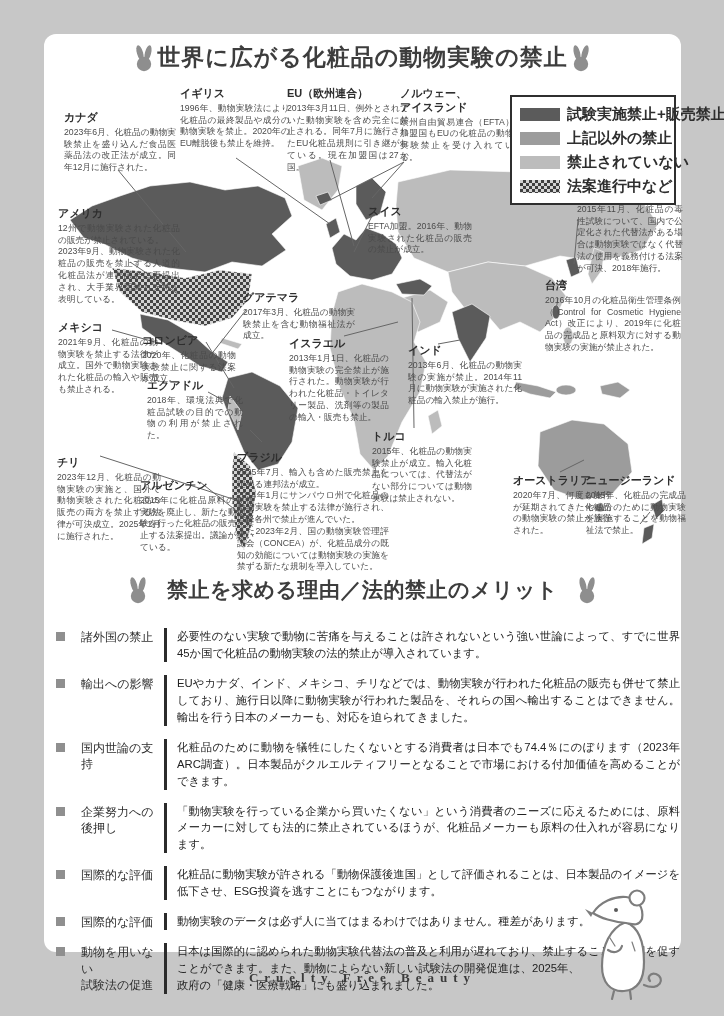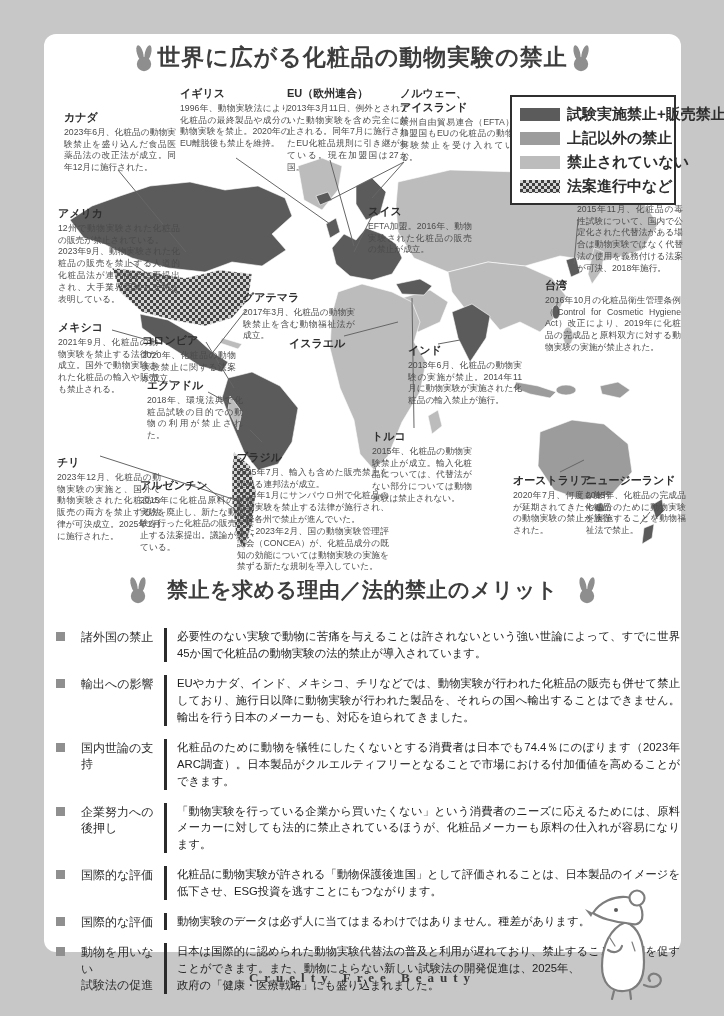--- a/index.html
+++ b/index.html
@@ -231,20 +231,21 @@
 <div class="country c10">
   <div class="cname">韓国</div>
   <div class="cbody">2015年11月、化粧品の毒性試験について、国内で公定化された代替法がある場合は動物実験ではなく代替法の使用を義務付ける法案が可決、2018年施行。</div>
 </div>
 <div class="country c11">
   <div class="cname">台湾</div>
   <div class="cbody">2016年10月の化粧品衛生管理条例（Control for Cosmetic Hygiene Act）改正により、2019年に化粧品の完成品と原料双方に対する動物実験の実施が禁止された。</div>
 </div>
 <div class="country c12">
   <div class="cname">イスラエル</div>
+  <div class="cbody">2013年1月1日、化粧品の動物実験の完全禁止が施行された。動物実験が行われた化粧品・トイレタリー製品、洗剤等の製品の輸入・販売も禁止。</div>
 </div>
 <div class="country c13">
   <div class="cname">インド</div>
   <div class="cbody">2013年6月、化粧品の動物実験の実施が禁止。2014年11月に動物実験が実施された化粧品の輸入禁止が施行。</div>
 </div>
 <div class="country c14">
   <div class="cname">トルコ</div>
   <div class="cbody">2015年、化粧品の動物実験禁止が成立。輸入化粧品については、代替法がない部分については動物実験は禁止されない。</div>
 </div>
 <div class="country c15">

